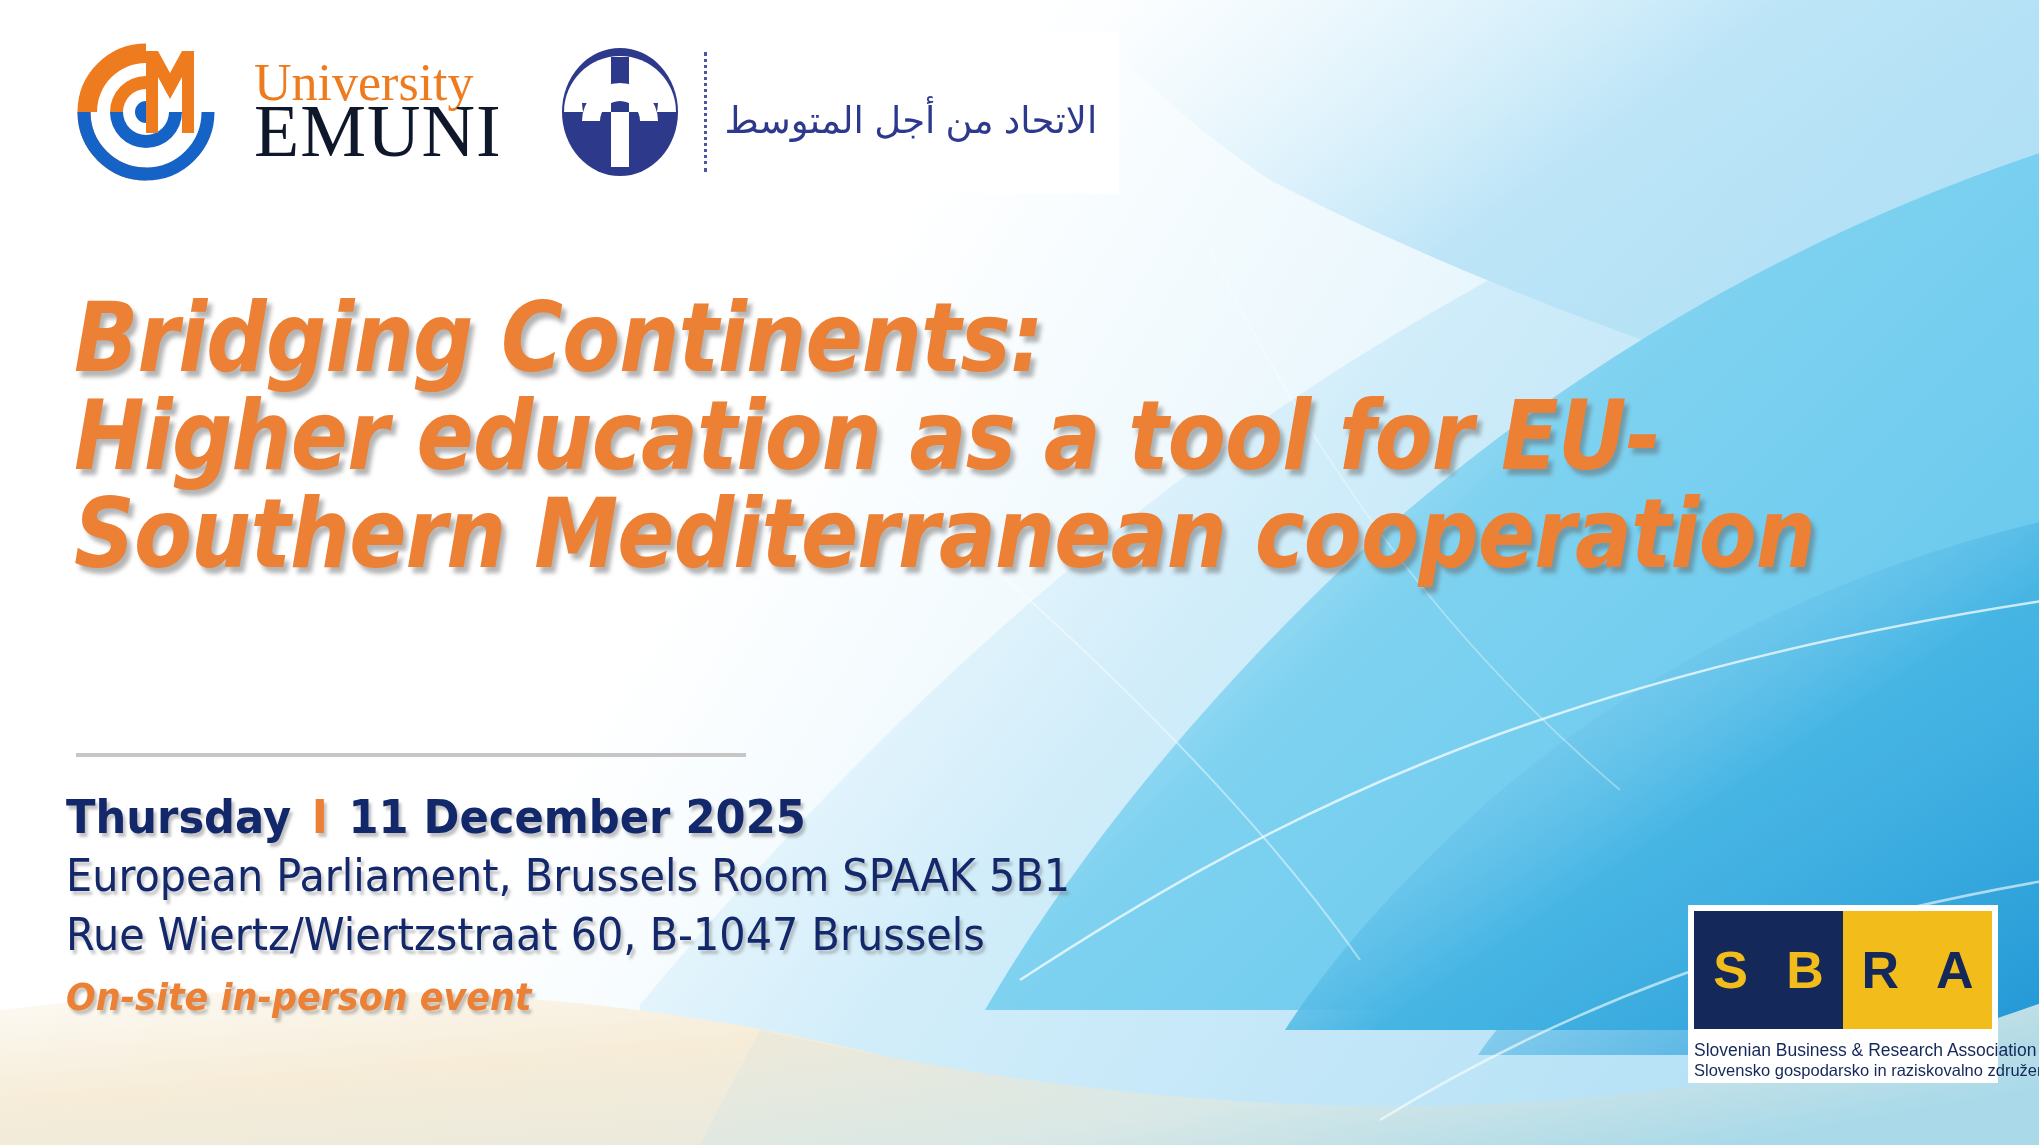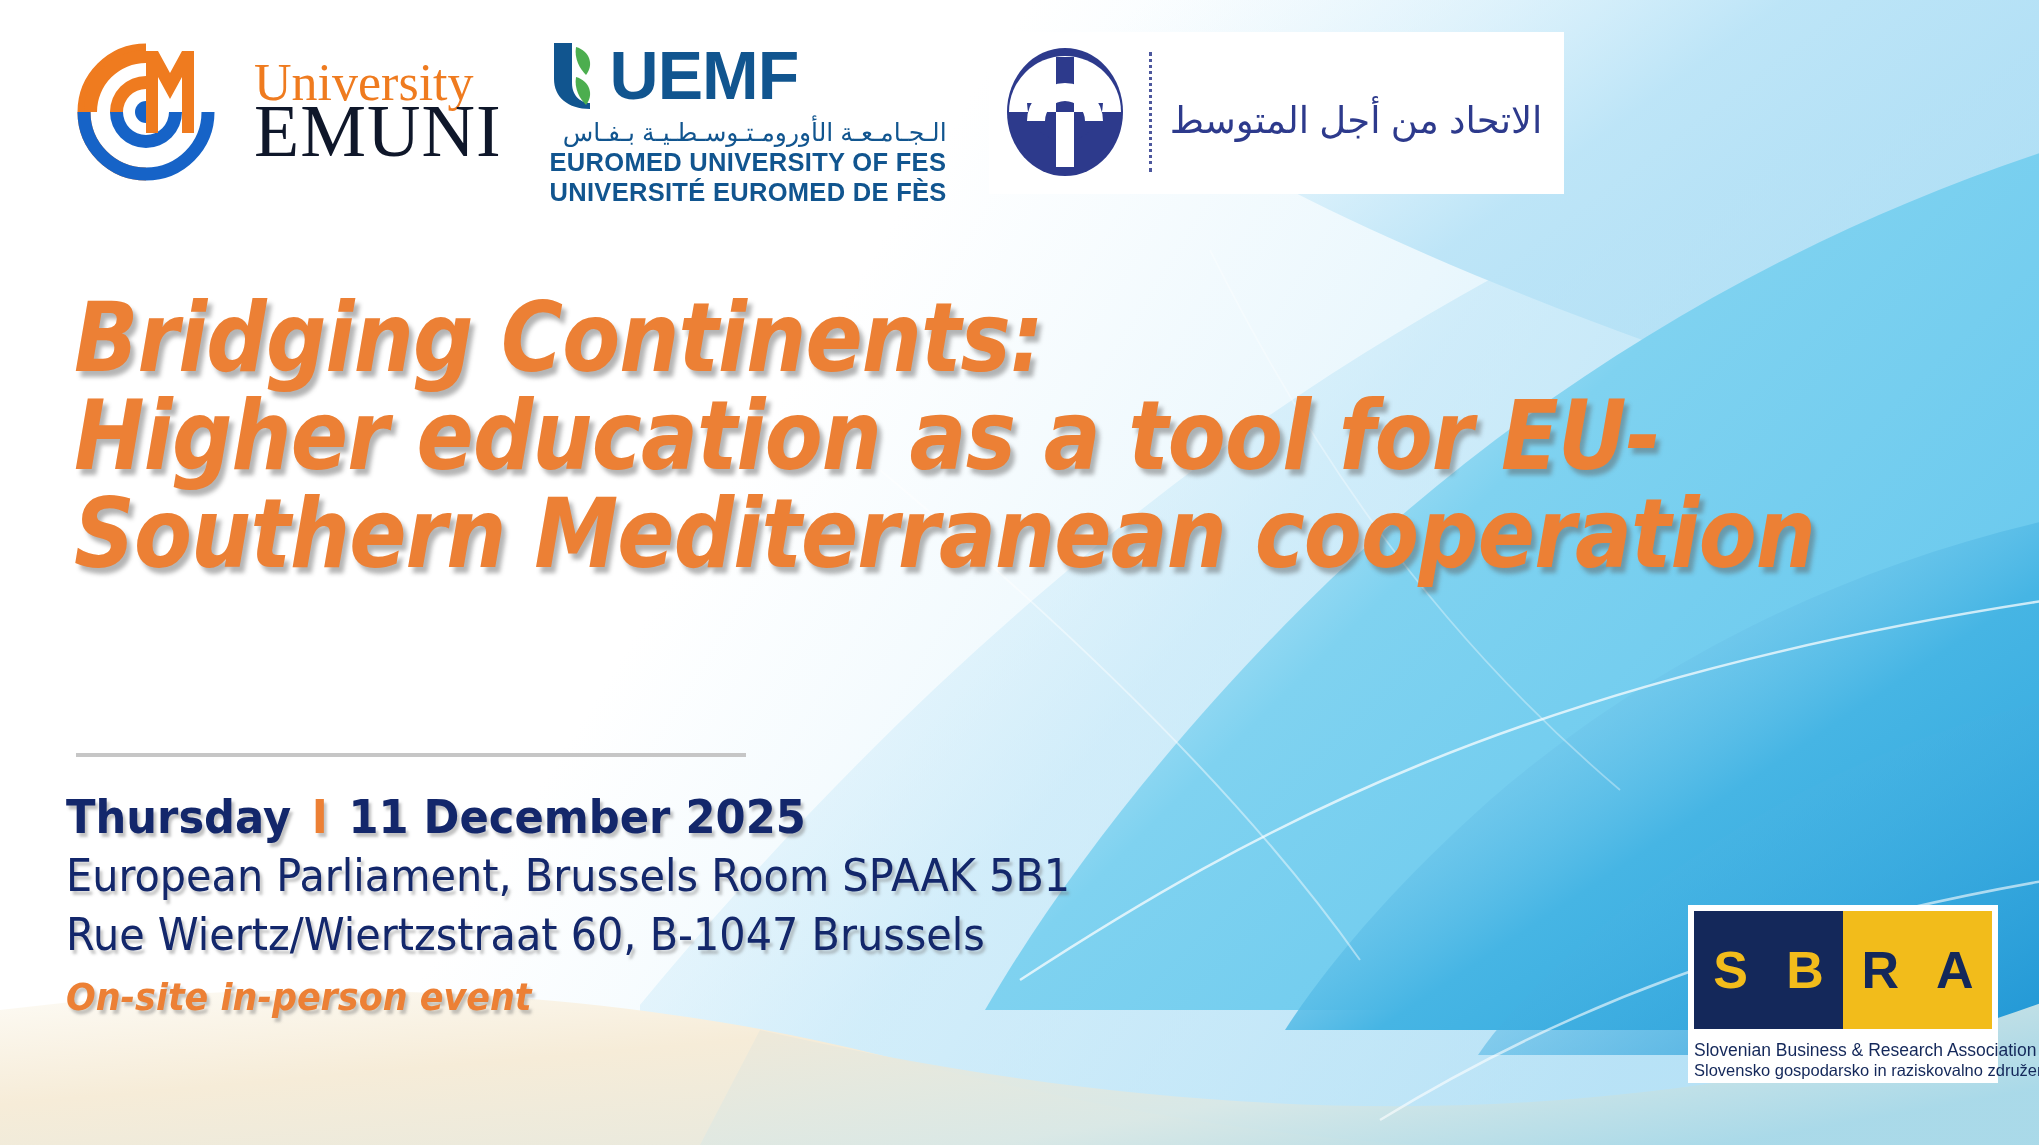--- a/index.html
+++ b/index.html
@@ -335,33 +335,20 @@
         <path d="M40,75 A36,36 0 0,0 112,75 L99,75 A23,23 0 0,1 53,75 Z" fill="#1663c7"></path>
         <circle cx="76" cy="75" r="11" fill="#1663c7"></circle>
         <path d="M76,14 L76,96 L88,96 L88,40 L100,62 L112,40 L112,96 L124,96 L124,14 L112,14 L100,36 L88,14 Z" fill="#ef7b1f"></path>
       </svg>
       <div class="emuni-words">
         <span class="emuni-university">University</span>
         <span class="emuni-name">EMUNI</span>
       </div>
     </div>
 
-    <div class="uemf-logo">
-      <div class="uemf-top">
-        <svg class="uemf-mark" viewBox="0 0 56 72">
-          <path d="M4,4 L22,4 L22,44 C22,58 32,64 40,64 L40,70 C18,70 4,58 4,40 Z" fill="#11558f"></path>
-          <path d="M26,8 C40,12 44,26 36,36 C30,30 24,20 26,8 Z" fill="#4cae4f"></path>
-          <path d="M26,38 C40,42 44,56 36,66 C30,60 24,50 26,38 Z" fill="#4cae4f"></path>
-        </svg>
-        <span class="uemf-letters">UEMF</span>
-      </div>
-      <div class="uemf-arabic">الـجـامـعـة الأورومـتـوسـطـيـة بـفـاس</div>
-      <div class="uemf-en">EUROMED UNIVERSITY OF FES</div>
-      <div class="uemf-fr">UNIVERSITÉ EUROMED DE FÈS</div>
-    </div>
 
     <div class="ufm-logo">
       <svg class="ufm-mark" viewBox="0 0 124 138">
         <ellipse cx="62" cy="69" rx="58" ry="64" fill="#2d3a8c"></ellipse>
         <path d="M6,69 L118,69 A56,56 0 0,0 6,69 Z" fill="#ffffff"></path>
         <path d="M24,60 A38,38 0 0,0 100,60 L82,60 A20,20 0 0,1 42,60 Z" fill="#2d3a8c"></path>
         <rect x="53" y="14" width="18" height="55" fill="#2d3a8c"></rect>
         <path d="M24,78 A38,38 0 0,1 100,78 L82,78 A20,20 0 0,0 42,78 Z" fill="#ffffff"></path>
         <rect x="53" y="69" width="18" height="55" fill="#ffffff"></rect>
         <path d="M6,69 A56,56 0 0,0 24,110 L34,100 A44,44 0 0,1 20,69 Z" fill="#ffffff" opacity="0"></path>

